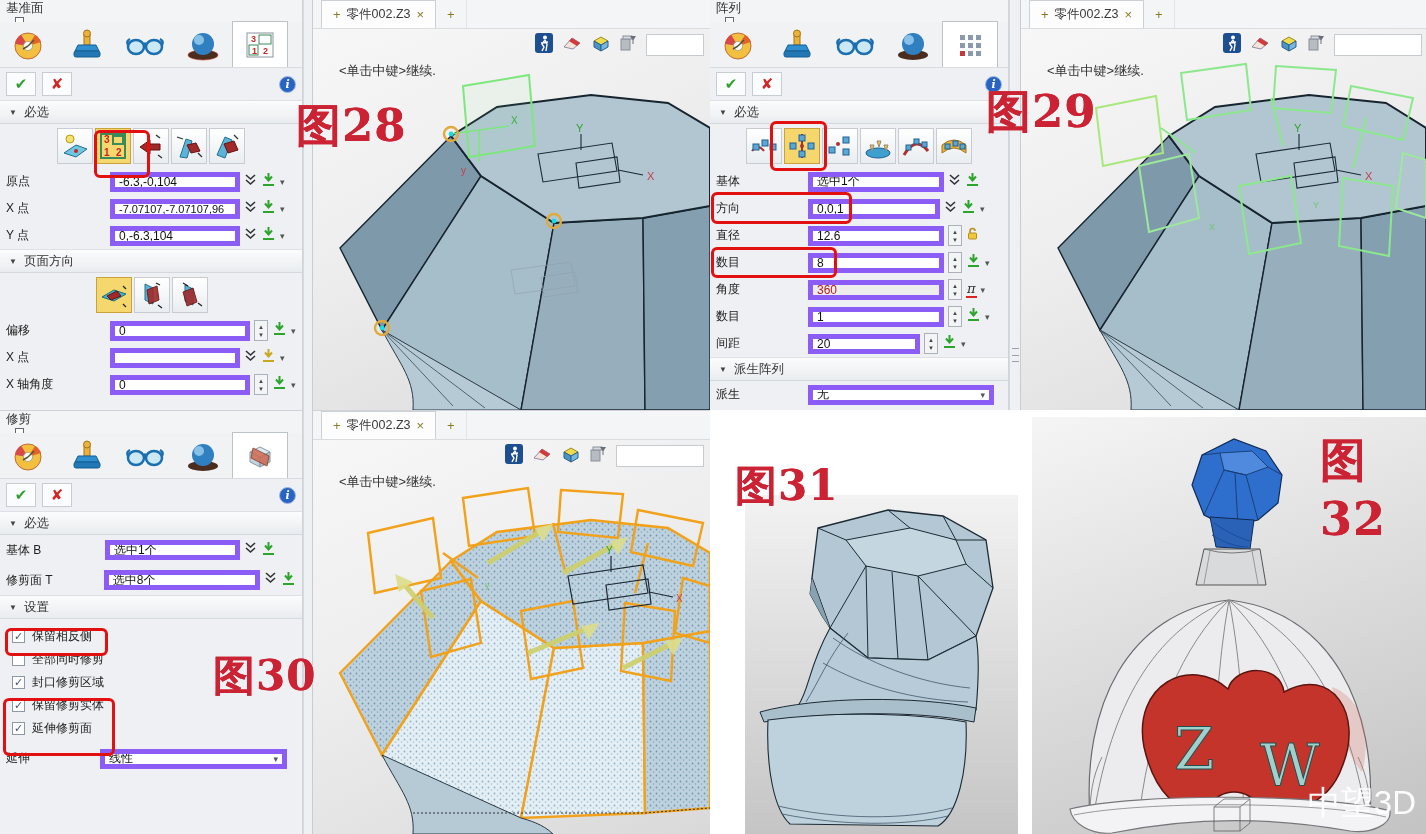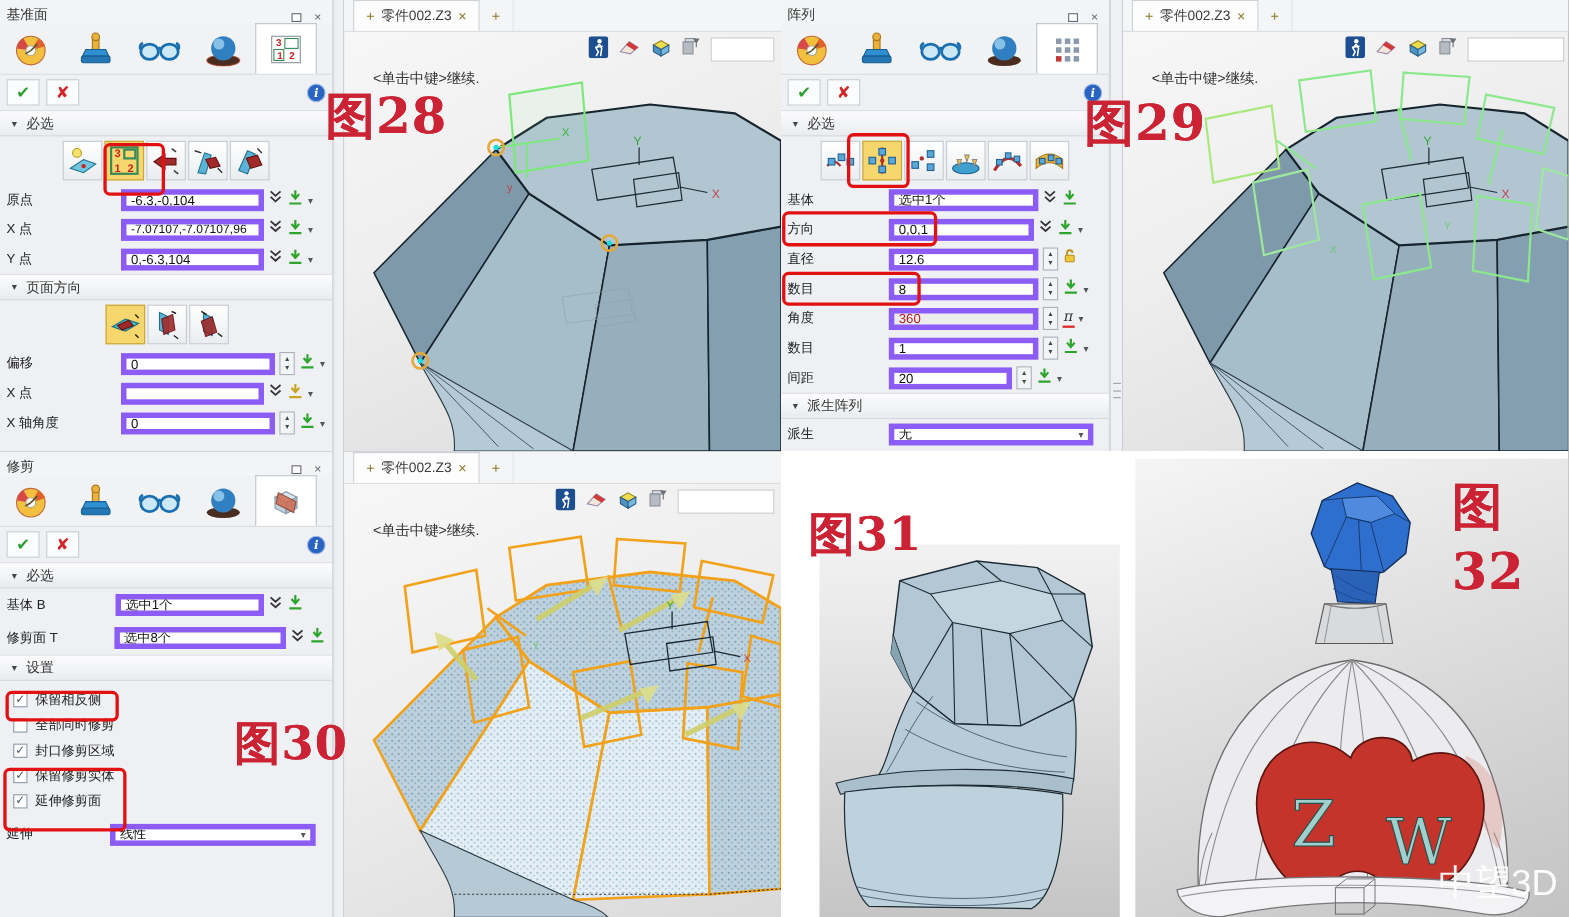--- a/index.html
+++ b/index.html
@@ -3,21 +3,21 @@
 <meta charset="utf-8">
 <style>
   * { margin:0; padding:0; box-sizing:border-box; }
   html,body { background:#888; }
   body { font-family:"Liberation Sans",sans-serif; }
   #root { position:relative; width:1426px; height:834px; background:#e9e9e9; overflow:hidden; }
 
   
   .cell { position:absolute; overflow:hidden; }
   .side-panel { background:#eef0f3; border-right:1px solid #cfd4d9; display:flex; flex-direction:column; }
-  .titlebar { height:22px; display:flex; align-items:flex-end; padding:0 6px; background:#f2f4f6; }
+  .titlebar { height:22px; display:flex; align-items:flex-start; padding:0 6px; background:#f2f4f6;flex-direction:column; }
   .titlebar .t { font-size:12.5px; color:#333; flex:1; }
   .winbtn { width:14px; height:12px; display:flex; align-items:center; justify-content:center; color:#667; font-size:11px; margin-left:6px; }
   .minbox { width:9px; height:8px; border:1px solid #667; background:#fff; }
   .bigbar { height:46px; display:flex; align-items:flex-end; background:#f0f2f4; border-bottom:1px solid #d8dce0; }
   .bicon { width:58px; height:42px; display:flex; align-items:center; justify-content:center; }
   .bicon.cur { background:#fff; border:1px solid #bcc3c9; border-bottom:0; height:46px; width:56px; }
   .actions { height:32px; display:flex; align-items:center; padding:0 6px; gap:6px; }
   .abtn { width:30px; height:24px; border:1px solid #c7cdd3; background:#fbfcfd; display:flex; align-items:center; justify-content:center; font-size:15px; }
   .ok { color:#2ca02c; } .cancel { color:#d22525; }
   .spacer { flex:1; }
@@ -960,21 +960,21 @@
       <path d="M38,392 C 100,376 295,376 358,394 C 360,408 338,417 318,414 C 240,400 158,400 80,416 C 58,418 40,406 38,392 Z" fill="#f3f3f5" stroke="#77777b" stroke-width="1.2"></path>
       <path d="M42,398 C 110,384 286,384 354,400" fill="none" stroke="#9a9a9e"></path>
 
       <g stroke="#55555a" stroke-width="0.9" fill="none" opacity="0.8">
         <rect x="182" y="390" width="26" height="24"></rect>
         <path d="M182,390 L192,382 L218,382 L208,390 M218,382 L218,406 L208,414"></path>
       </g>
     </svg>
   </div>
 
-  <div class="fig" style="left:296px;top:76px;font-size:45px;">图28</div>
+  <div class="fig" style="left:296px;top:96px;font-size:45px;">图28</div>
   <div class="fig" style="left:986px;top:82px;font-size:45px;">图29</div>
   <div class="fig" style="left:213px;top:648px;">图30</div>
   <div class="fig" style="left:735px;top:458px;">图31</div>
   <div class="fig" style="left:1320px;top:430px;font-size:46px;">图32</div>
 
   <div class="hl" style="left:94px;top:130px;width:56px;height:48px;"></div>
   <div class="hl" style="left:770px;top:121px;width:57px;height:50px;"></div>
   <div class="hl" style="left:711px;top:192px;width:141px;height:32px;"></div>
   <div class="hl" style="left:711px;top:247px;width:126px;height:31px;"></div>
   <div class="hl" style="left:5px;top:628px;width:103px;height:28px;"></div>

